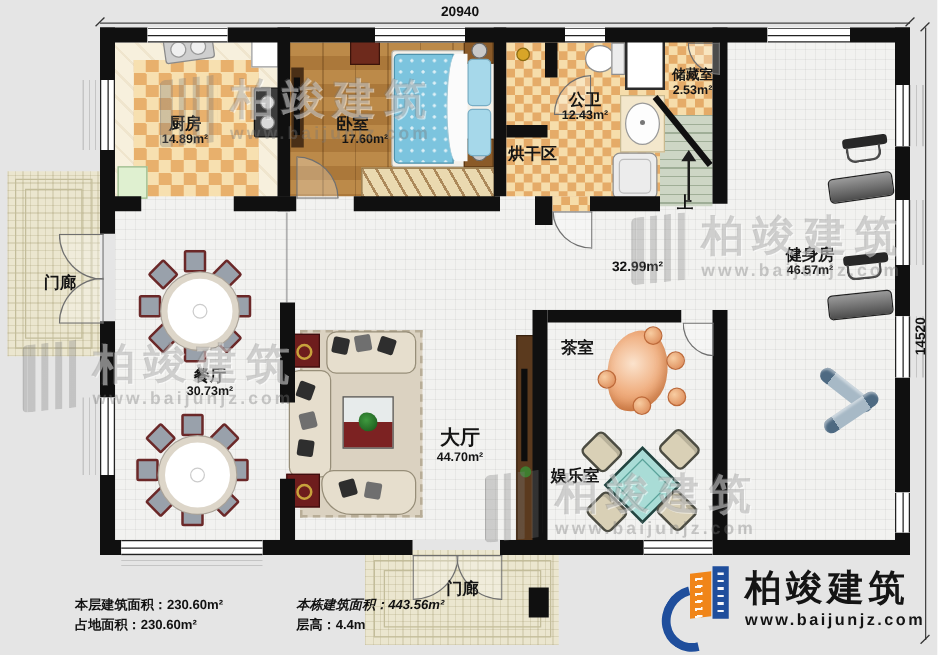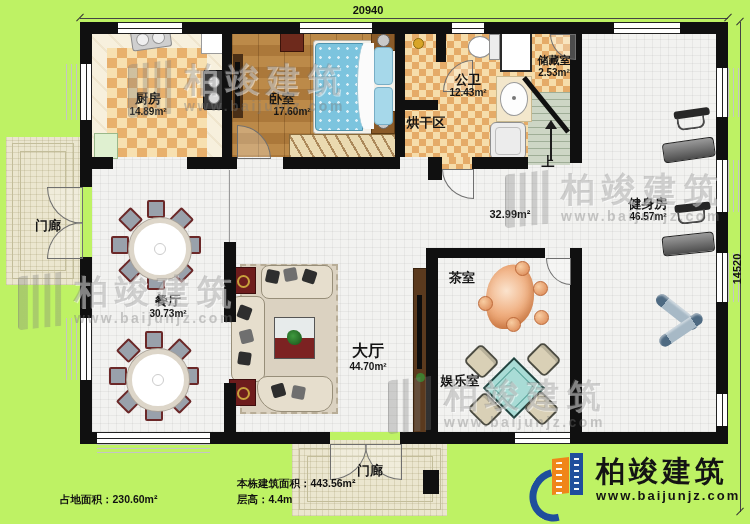--- a/index.html
+++ b/index.html
@@ -1,16 +1,16 @@
 <!DOCTYPE html>
 <html><head>
 <meta charset="utf-8">
 <style>
   html,body{margin:0;padding:0;background:#fff;}
-  .canvas{position:relative;width:750px;height:524px;background:#bef264;overflow:hidden;
+  .canvas{position:relative;width:750px;height:524px;background:#e5e5e5;overflow:hidden;
           font-family:"Liberation Sans",sans-serif;}
   .abs{position:absolute;}
   
   .wall{position:absolute;background:#101010;z-index:10;}
   .thinline{position:absolute;background:#9a9a9a;z-index:9;}
   .winh{position:absolute;background:#fff;z-index:11;box-shadow:inset 0 1px 0 #222,inset 0 -1px 0 #222;
         background-image:linear-gradient(#222,#222);background-size:100% 1px;background-position:center;background-repeat:no-repeat;}
   .winv{position:absolute;background:#fff;z-index:11;box-shadow:inset 1px 0 0 #222,inset -1px 0 0 #222;
         background-image:linear-gradient(90deg,#222,#222);background-size:1px 100%;background-position:center;background-repeat:no-repeat;}
   .sillv{position:absolute;z-index:3;background:repeating-linear-gradient(90deg,#c5c5c5 0 1px,transparent 1px 5px);}
@@ -347,21 +347,24 @@
   </div>
   <div class="wm" style="left:388px;top:378px;">
     <div class="wicon"></div>
     <div>
         <div class="wbig">柏竣建筑</div>
          <div class="wurl">www.baijunjz.com</div>
       </div>
   </div>
 
   <div class="abs" style="left:58px;top:444px;width:330px;height:72px;z-index:16;">
-    <div class="stat" style="left:179px;top:33px;">
+    <div class="stat" style="left:2px;top:33px;">
+      <span>本层建筑面积：</span><span>230.60m²</span>
+    </div>
+    <div class="stat" style="left:179px;top:33px;font-style:italic;">
       <span>本栋建筑面积：</span><span>443.56m²</span>
     </div>
     <div class="stat" style="left:2px;top:49px;">
       <span>占地面积：</span><span>230.60m²</span>
     </div>
     <div class="stat" style="left:179px;top:49px;">
       <span>层高：</span><span>4.4m</span>
     </div>
   </div>
 

